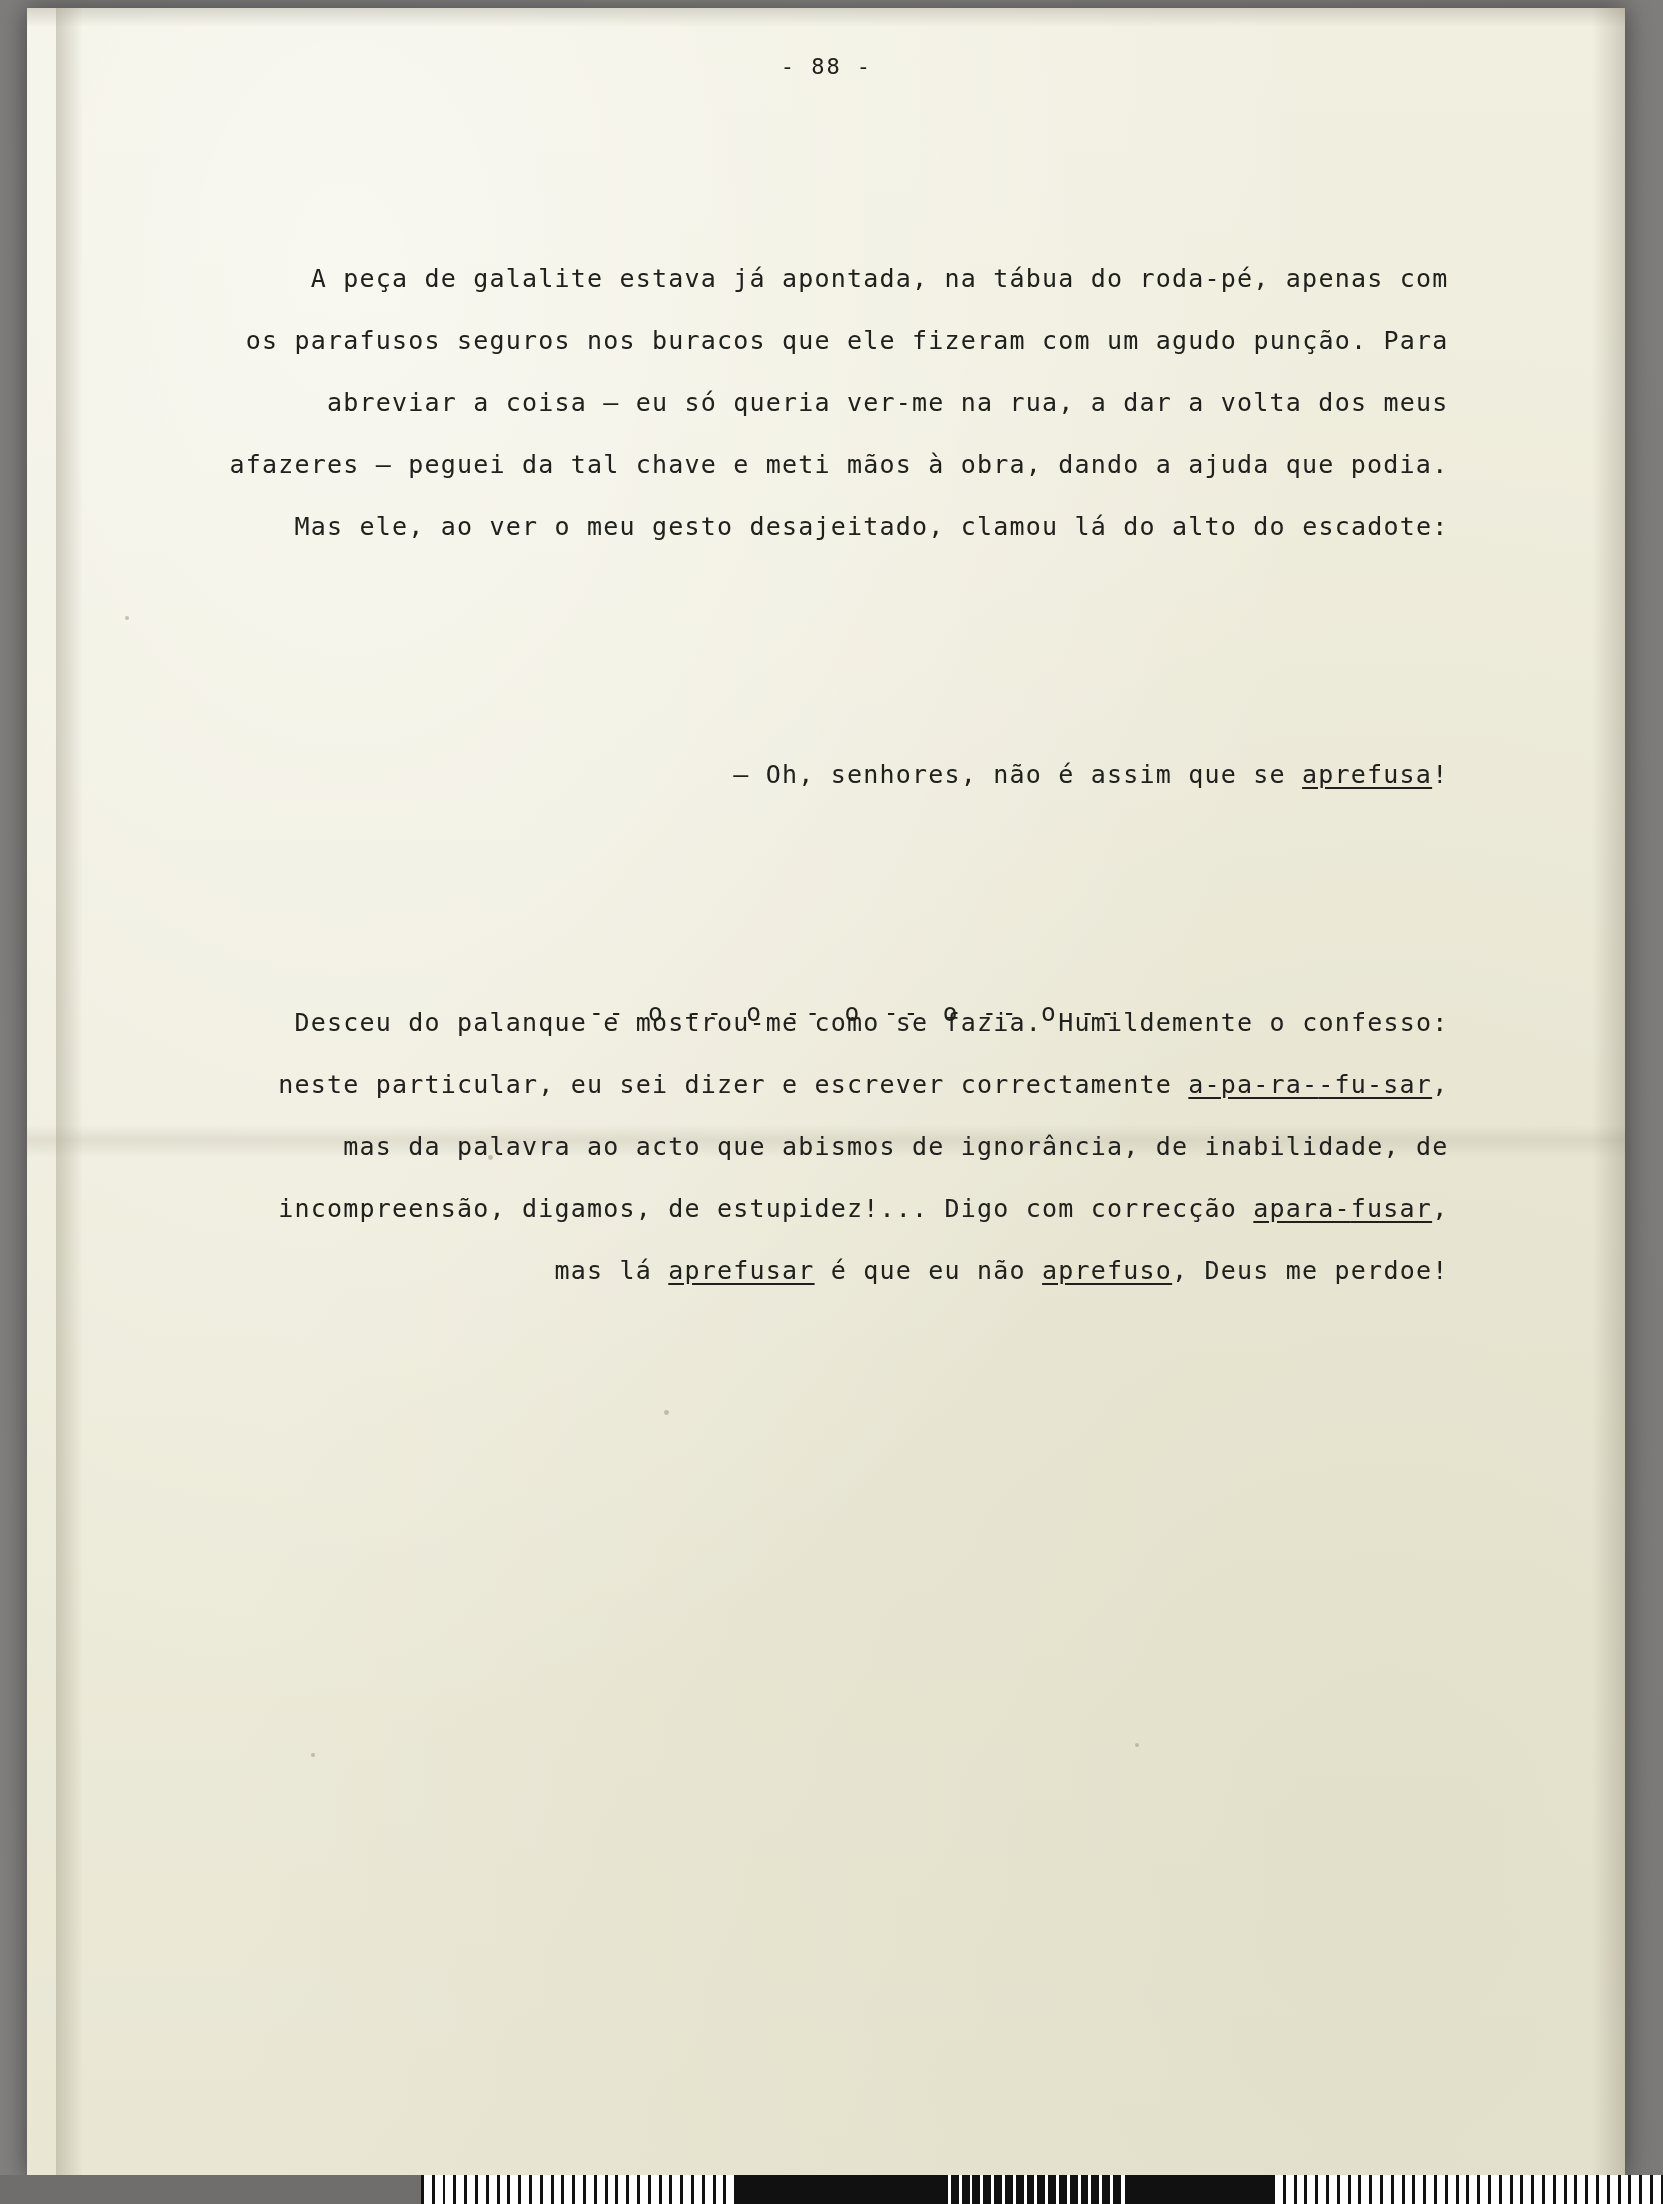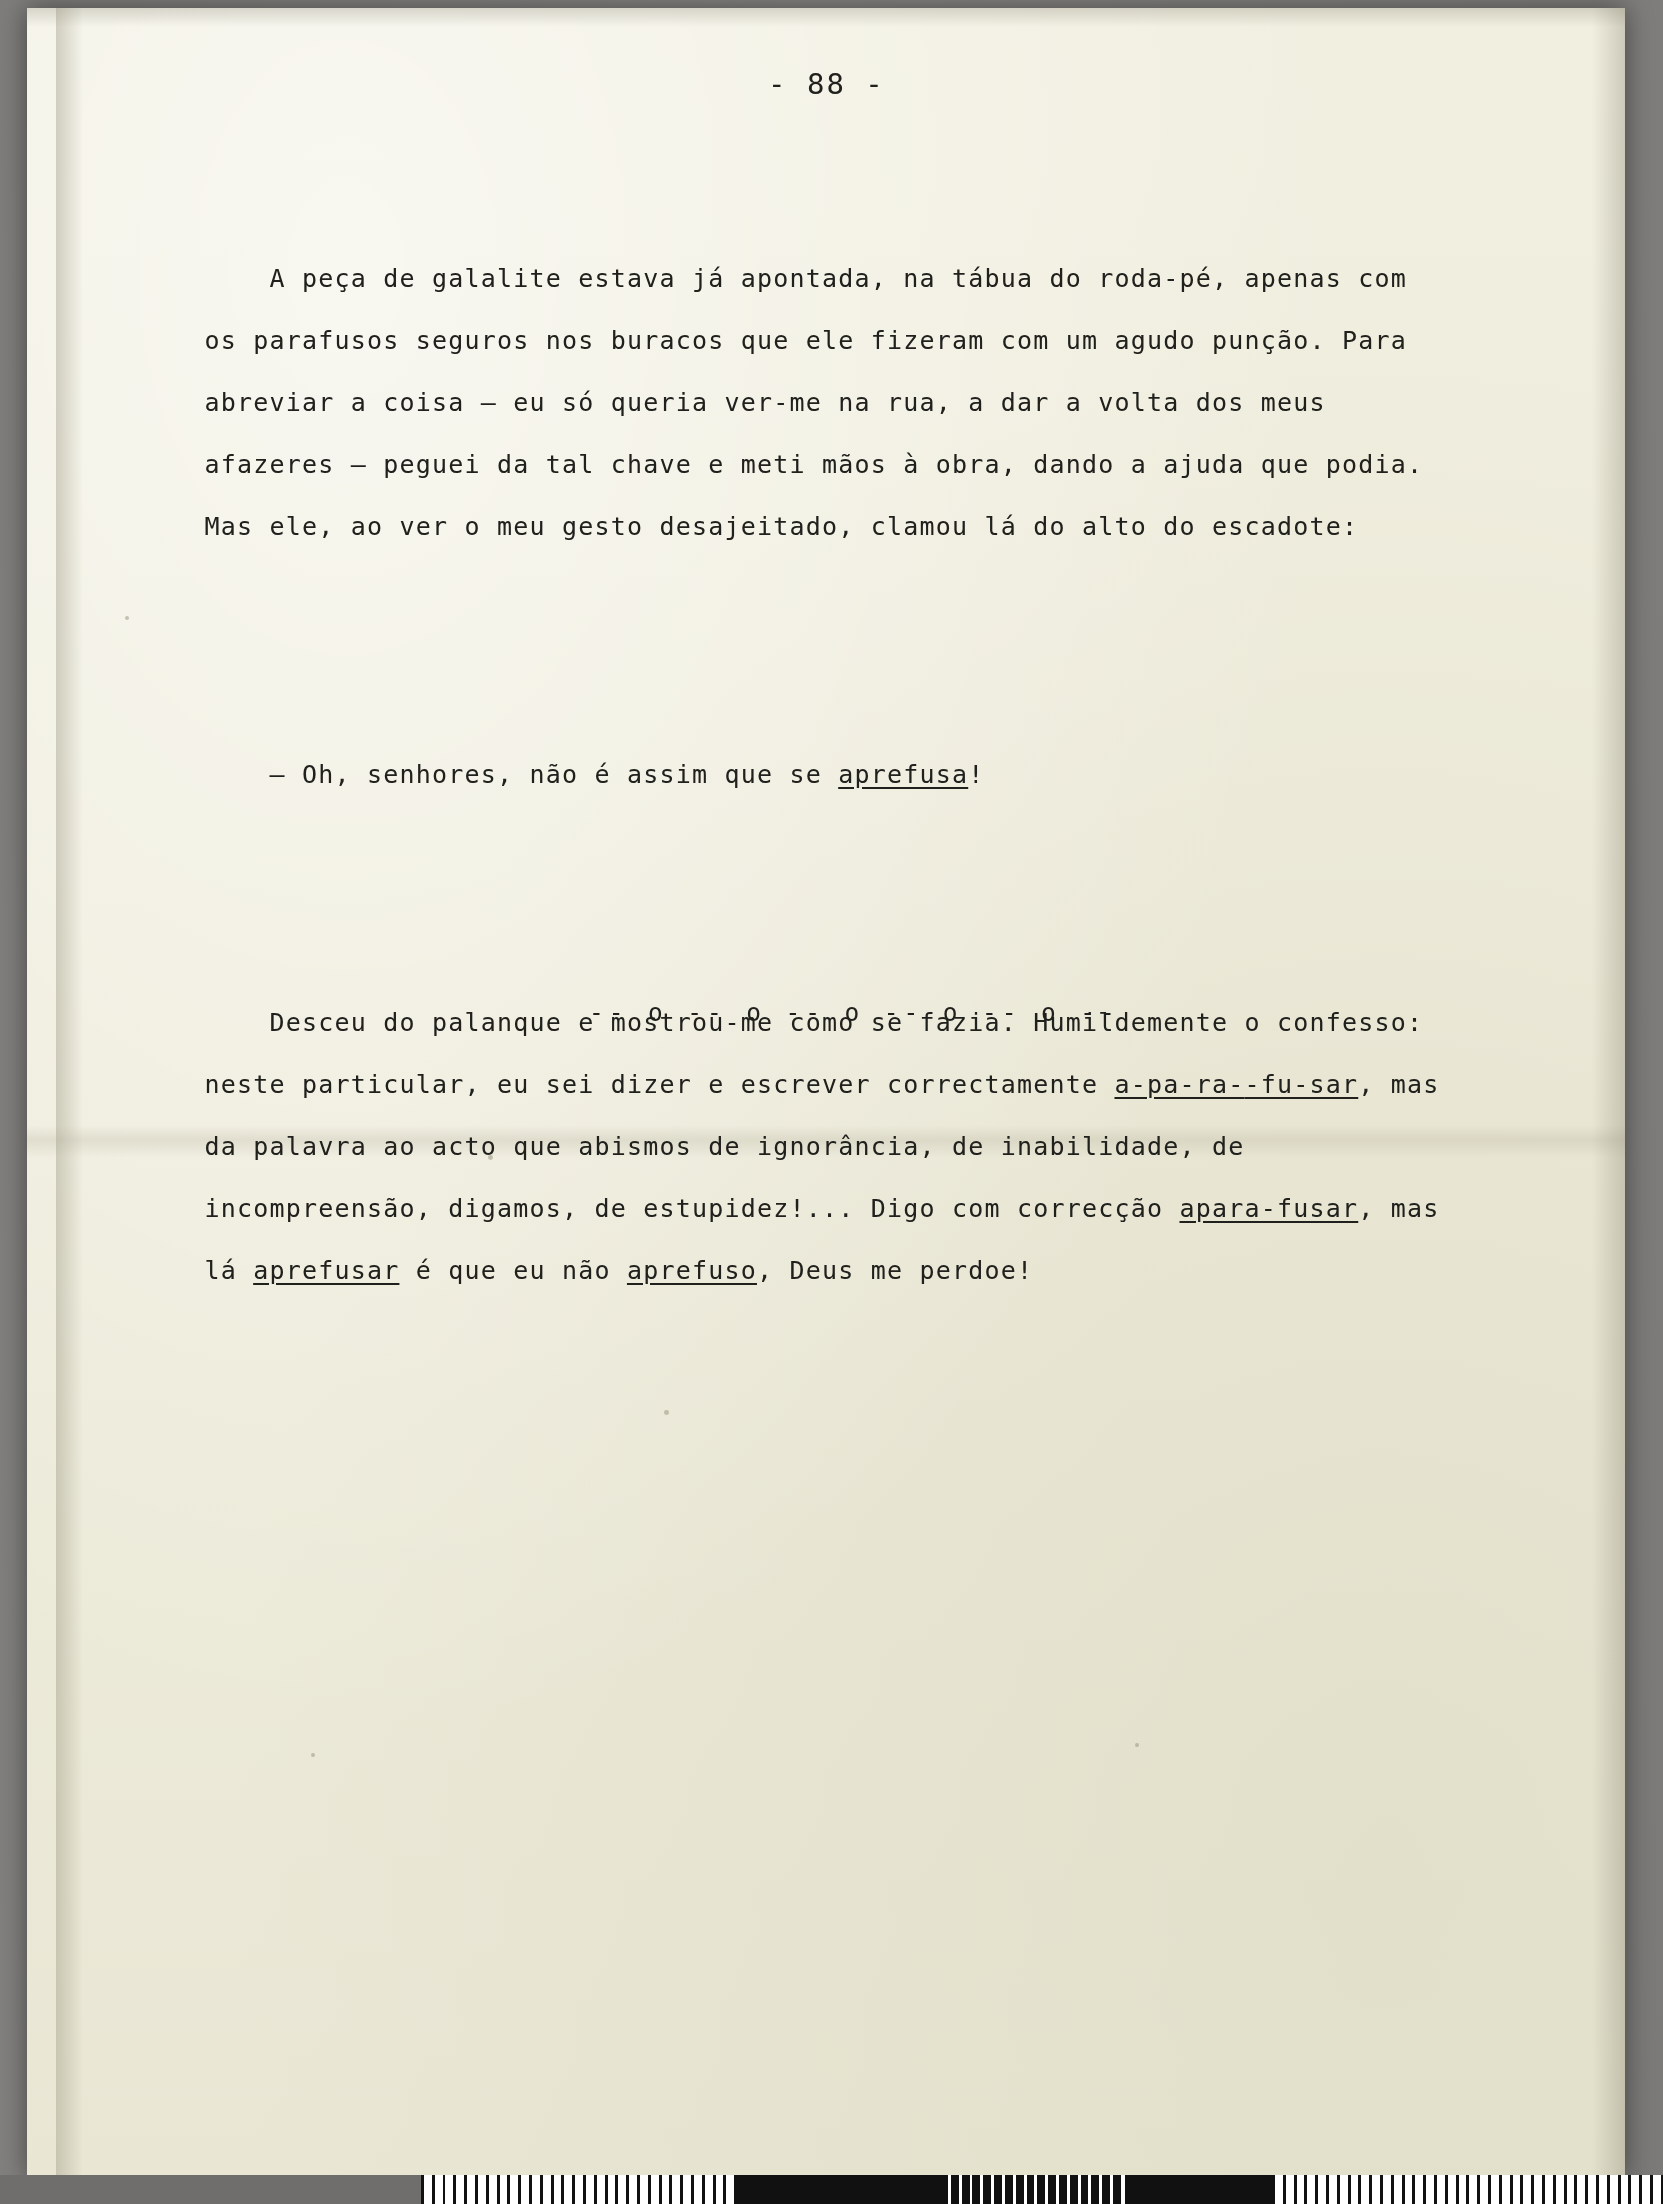--- a/index.html
+++ b/index.html
@@ -84,40 +84,40 @@
     position: absolute;
     left: 0;
     top: 0;
     width: 100%;
     height: 100%;
     color: #20201d;
   }
 
   .page-number {
     position: absolute;
-    top: 59px;
+    top: 46px;
     left: 0;
     width: 100%;
     text-align: center;
-    font-size: 29px;
+    font-size: 22px;
     letter-spacing: 2px;
   }
 
   .body-block {
     position: absolute;
     left: 176px;
     top: 116px;
     width: 1245px;
     font-size: 25px;
     line-height: 62px;
     letter-spacing: 1.2px;
     white-space: pre-wrap;
   }
 
-  .para { margin: 0 0 0 1px; }
+  .para { margin: 0 0 0 16px; text-align: right; }
   .indent { display: inline-block; width: 65px; }
 
   .u { text-decoration: underline; text-underline-offset: 3.9px; }
 
   .dash-line {
     position: absolute;
     left: 0;
     top: 990px;
     width: 100%;
     text-align: center;

